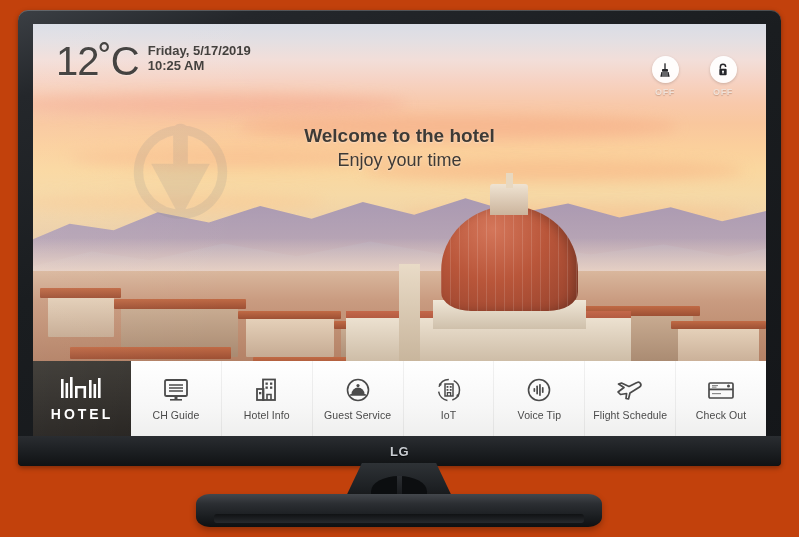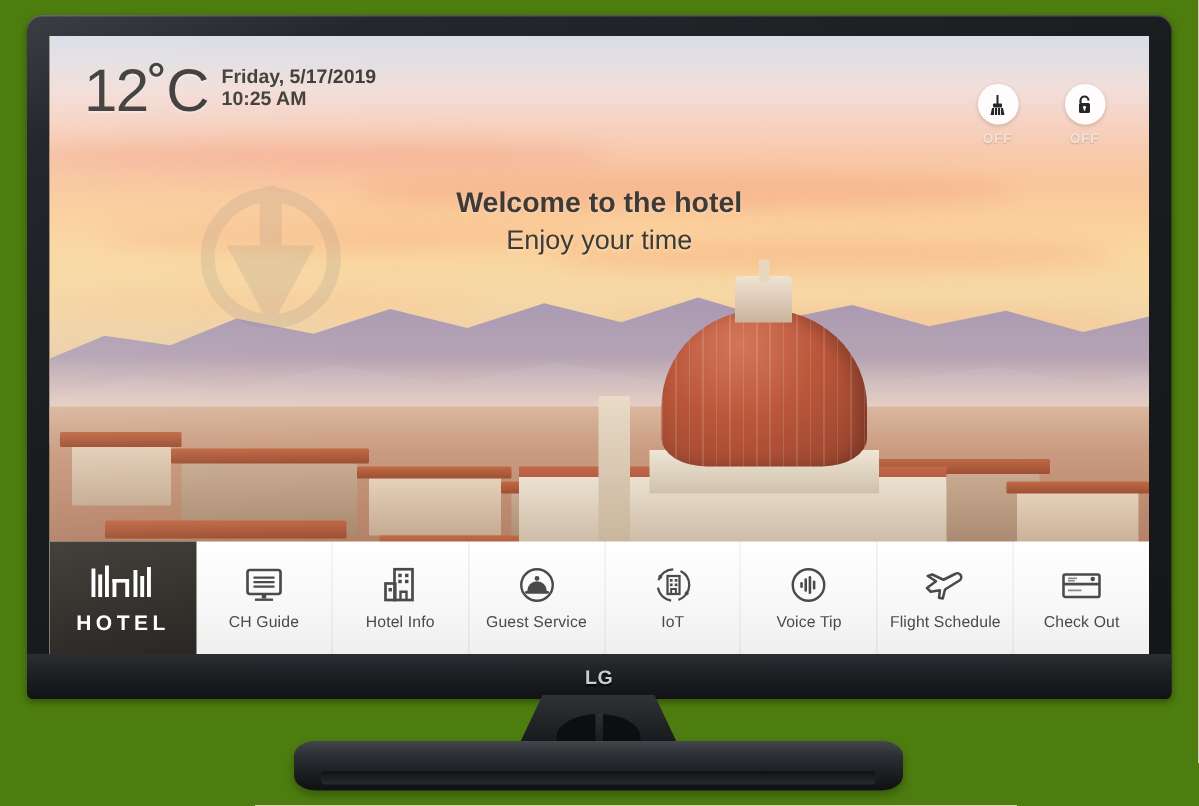--- a/index.html
+++ b/index.html
@@ -1,18 +1,18 @@
 <!DOCTYPE html>
 <html><head>
 <meta charset="utf-8">
 <style>
   html,body{margin:0;padding:0;background:#ffffff;}
   body{width:799px;height:537px;overflow:hidden;font-family:"Liberation Sans",sans-serif;}
 
-  #stage{position:relative;width:799px;height:537px;background:#4d7c0f;}
+  #stage{position:relative;width:799px;height:537px;background:#c2410c;}
 
   
   .tv-body{
     position:absolute;left:18px;top:10px;width:763px;height:456px;
     border-radius:10px 10px 4px 4px;
     background:linear-gradient(160deg,#3b3f44 0%,#24272b 12%,#1a1d20 40%,#141619 100%);
     box-shadow:0 2px 5px rgba(0,0,0,.35);
   }
   .tv-body::after{
     content:"";position:absolute;inset:0;border-radius:10px 10px 4px 4px;

